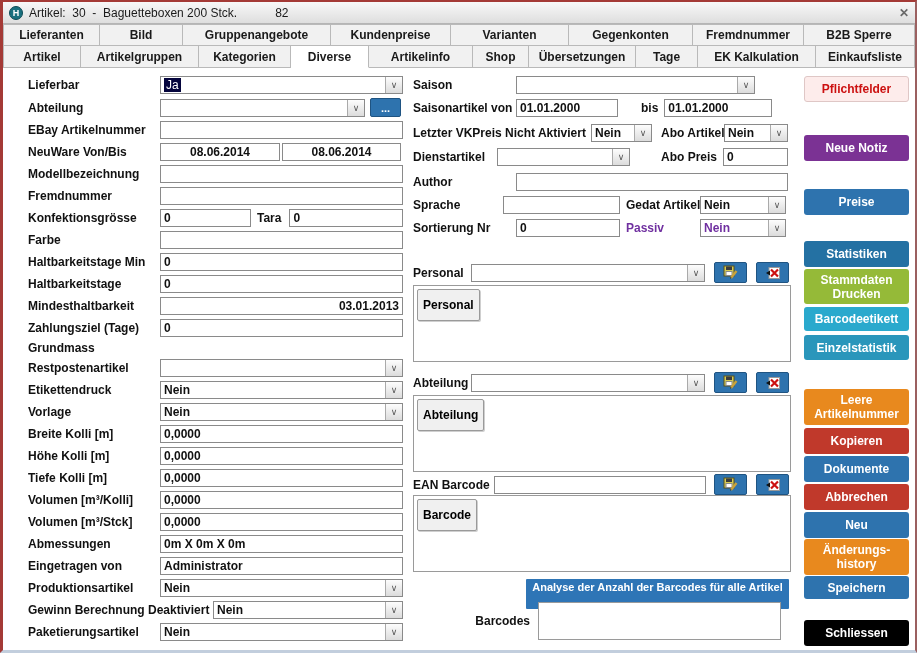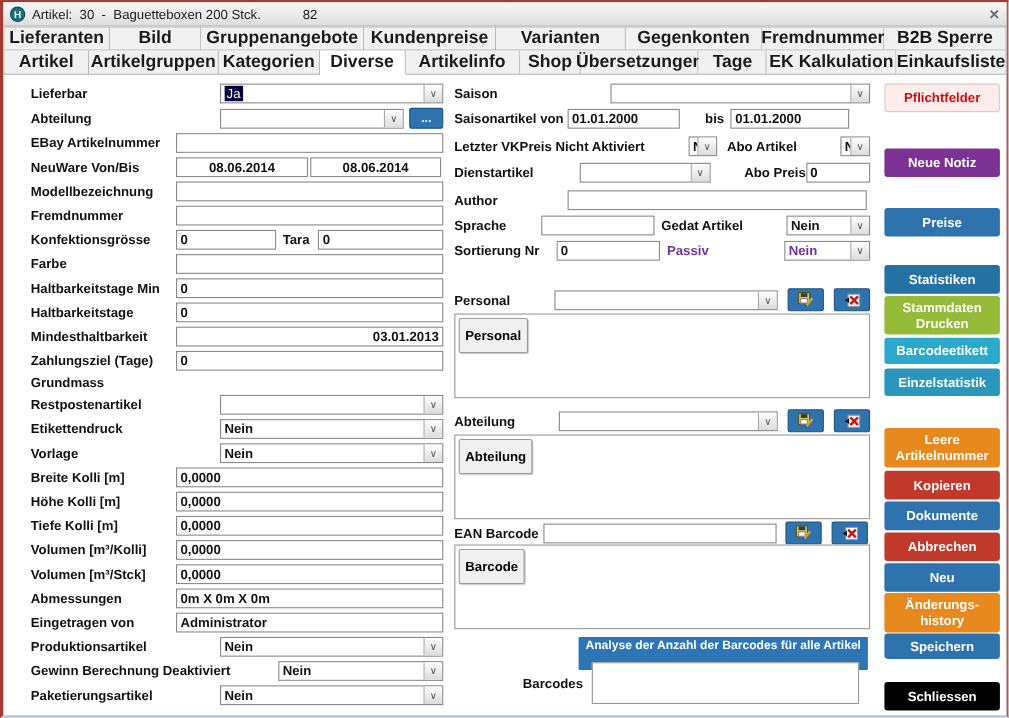--- a/index.html
+++ b/index.html
@@ -21,35 +21,35 @@
     font-size: 9px; font-weight: bold; display: flex; align-items: center; justify-content: center;
     margin-right: 6px; border: 1px solid #0d4b55;
   }
   .title-text { white-space: pre; }
   .title-num { white-space: pre; margin-left: 38px; }
   .close-x { margin-left: auto; color: #6a6a6a; font-size: 12px; font-weight: bold; cursor: default; }
   
   .tabrow { display: flex; height: 22px; }
   .tab {
     display: flex; align-items: center; justify-content: center;
-    font-size: 16px; font-weight: bold; color: #1a1a1a; background: #f1f1f1;
+    font-size: 12px; font-weight: bold; color: #1a1a1a; background: #f1f1f1;
     border: 1px solid #b9b9b9; border-left: none; white-space: nowrap; cursor: default;
   }
   .tab:first-child { border-left: 1px solid #b9b9b9; }
   .tab.active { background: #fff; border-bottom: 1px solid #fff; }
   .tabrow.r2 .tab { border-top: none; }
   .tab.active { border-top: 1px solid #b9b9b9; }
   
   .lbl { font-size: 12px; font-weight: bold; color: #111; white-space: nowrap; }
   .txt, .sel {
     height: 18px; background: #fff; border: 1px solid #8a8a8a;
     font-size: 12px; line-height: 16px; padding: 0 3px; color: #111;
     display: flex; align-items: center; overflow: hidden;
   }
-  .sel { padding-right: 0; margin-left: 40px; }
+  .sel { padding-right: 0; }
   .selval { flex: 1; white-space: nowrap; overflow: hidden; }
   .chev {
     width: 17px; height: 16px; margin-left: auto; flex: none;
     background: linear-gradient(#fdfdfd, #dcdcdc); border-left: 1px solid #aaa;
     color: #555; font-size: 9px; display: flex; align-items: center; justify-content: center;
   }
   .hl { background: #04043c; color: #fff; flex: none; padding: 0 2px; }
   .r-align { justify-content: flex-end; }
   .c-align { justify-content: center; }
   .bold { font-weight: bold; }

